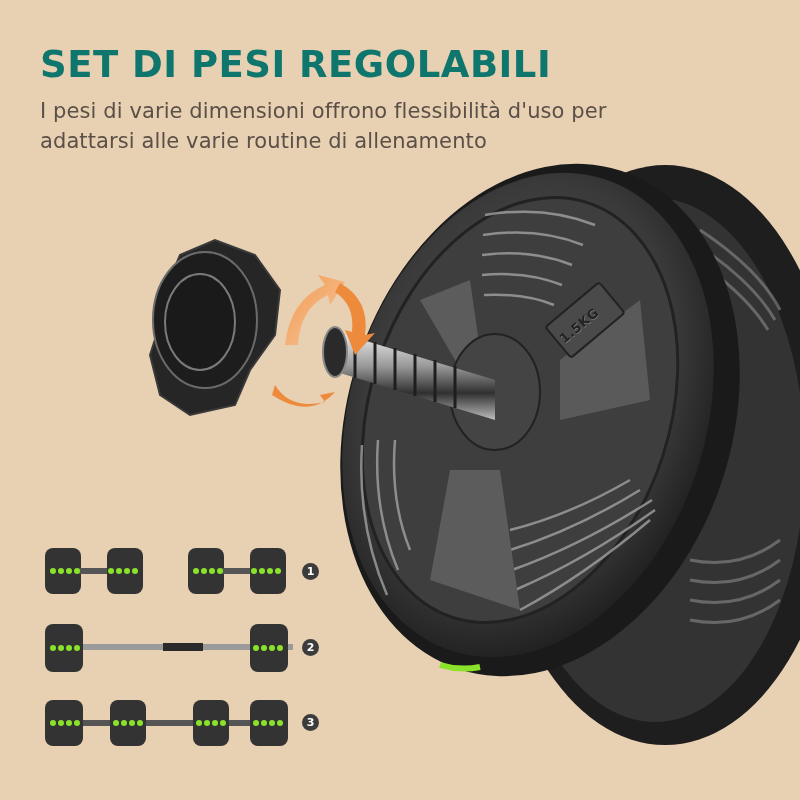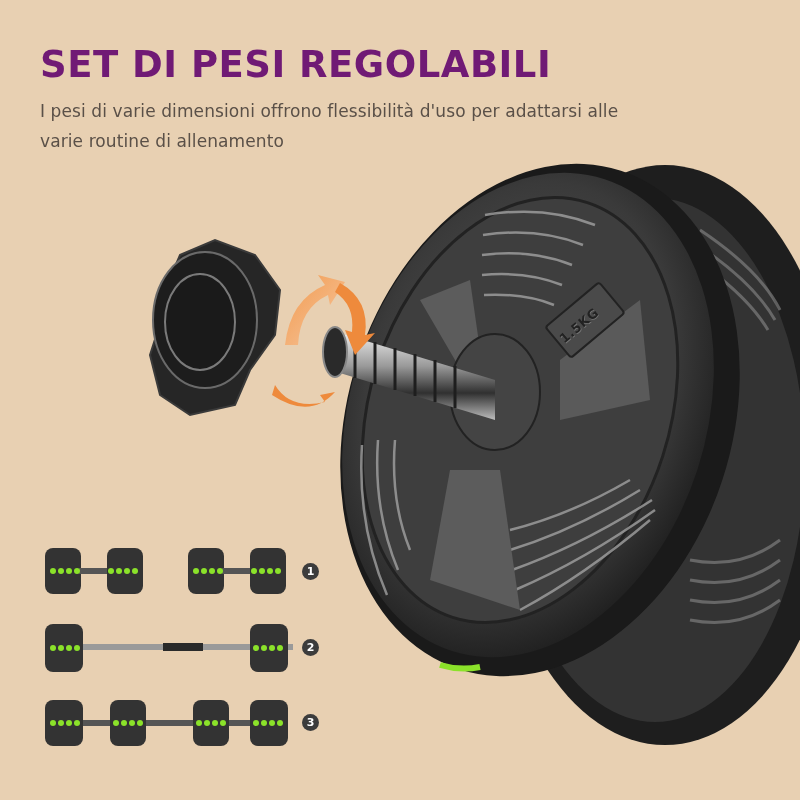--- a/index.html
+++ b/index.html
@@ -6,26 +6,26 @@
     body {
       width: 800px; height: 800px; overflow: hidden;
       background: #E8D0B2;
       position: relative;
       font-family: "DejaVu Sans", sans-serif;
     }
     .title {
       position: absolute; left: 40px; top: 46px;
       font-family: "DejaVu Sans", sans-serif;
       font-weight: bold; font-size: 37px; letter-spacing: 0.5px;
-      color: #701a75; margin: 0; line-height: 1;
+      color: #0f766e; margin: 0; line-height: 1;
     }
     .subtitle {
       position: absolute; left: 40px; top: 96px; width: 620px;
       font-family: "DejaVu Sans", sans-serif; font-weight: normal;
-      font-size: 17px; line-height: 30px; color: #5A5048;
+      font-size: 21px; line-height: 30px; color: #5A5048;
       margin: 0; letter-spacing: 0.1px;
     }
     .art { position: absolute; left: 0; top: 0; width: 800px; height: 800px; }
     .badge {
       position: absolute; left: 302px; width: 17px; height: 17px;
       border-radius: 50%; background: #3C3C3C; color: #fff;
       font-family: "DejaVu Sans", sans-serif; font-weight: bold;
       font-size: 11px; line-height: 17px; text-align: center;
     }
     .plate-label {

